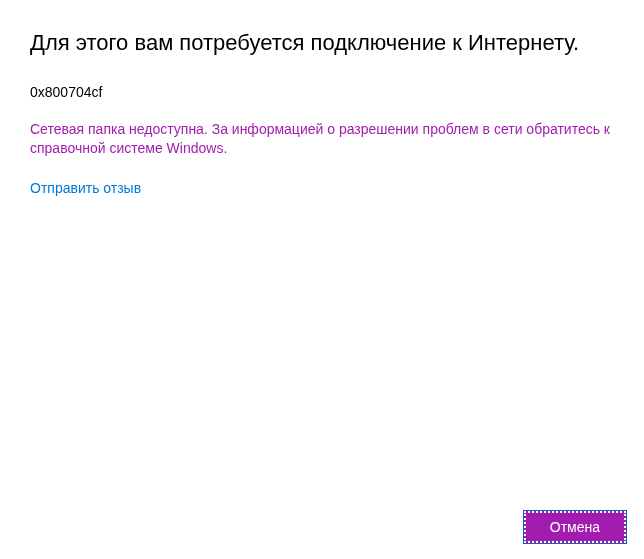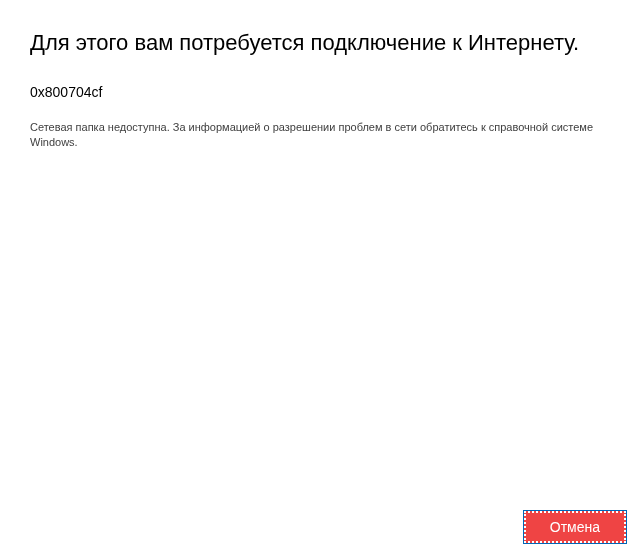--- a/index.html
+++ b/index.html
@@ -30,52 +30,53 @@
       color: #000000;
       line-height: 1.4;
       margin-bottom: 20px;
     }
     .error-code {
       font-size: 14px;
       color: #000000;
       margin-bottom: 20px;
     }
     .description {
-      font-size: 11px;
-      color: #404040;
+      font-size: 14px;
+      color: #a21caf;
       line-height: 1.4;
       margin-bottom: 20px;
     }
     .feedback-link {
       font-size: 14px;
       color: #0078d7;
       cursor: pointer;
       display: inline-block;
     }
     .footer {
       position: absolute;
       bottom: 16px;
       right: 18px;
     }
     .cancel-button {
-      background: #ef4444;
+      background: #a21caf;
       color: #ffffff;
       border: 2px dotted #ffffff;
       outline: 1px solid #0067b8;
       font-size: 14px;
       font-family: inherit;
       padding: 6px 24px;
       cursor: pointer;
       min-width: 96px;
     }
   </style>
 </head>
 <body>
 
 <div class="content">
   <h1 class="title">Для этого вам потребуется подключение к Интернету.</h1>
   <p class="error-code">0x800704cf</p>
   <p class="description">Сетевая папка недоступна. За информацией о разрешении проблем в сети обратитесь к справочной системе Windows.</p>
+  <a class="feedback-link">Отправить отзыв</a>
 </div>
 
 <div class="footer">
   <button class="cancel-button">Отмена</button>
 </div>
 
 </body></html>

